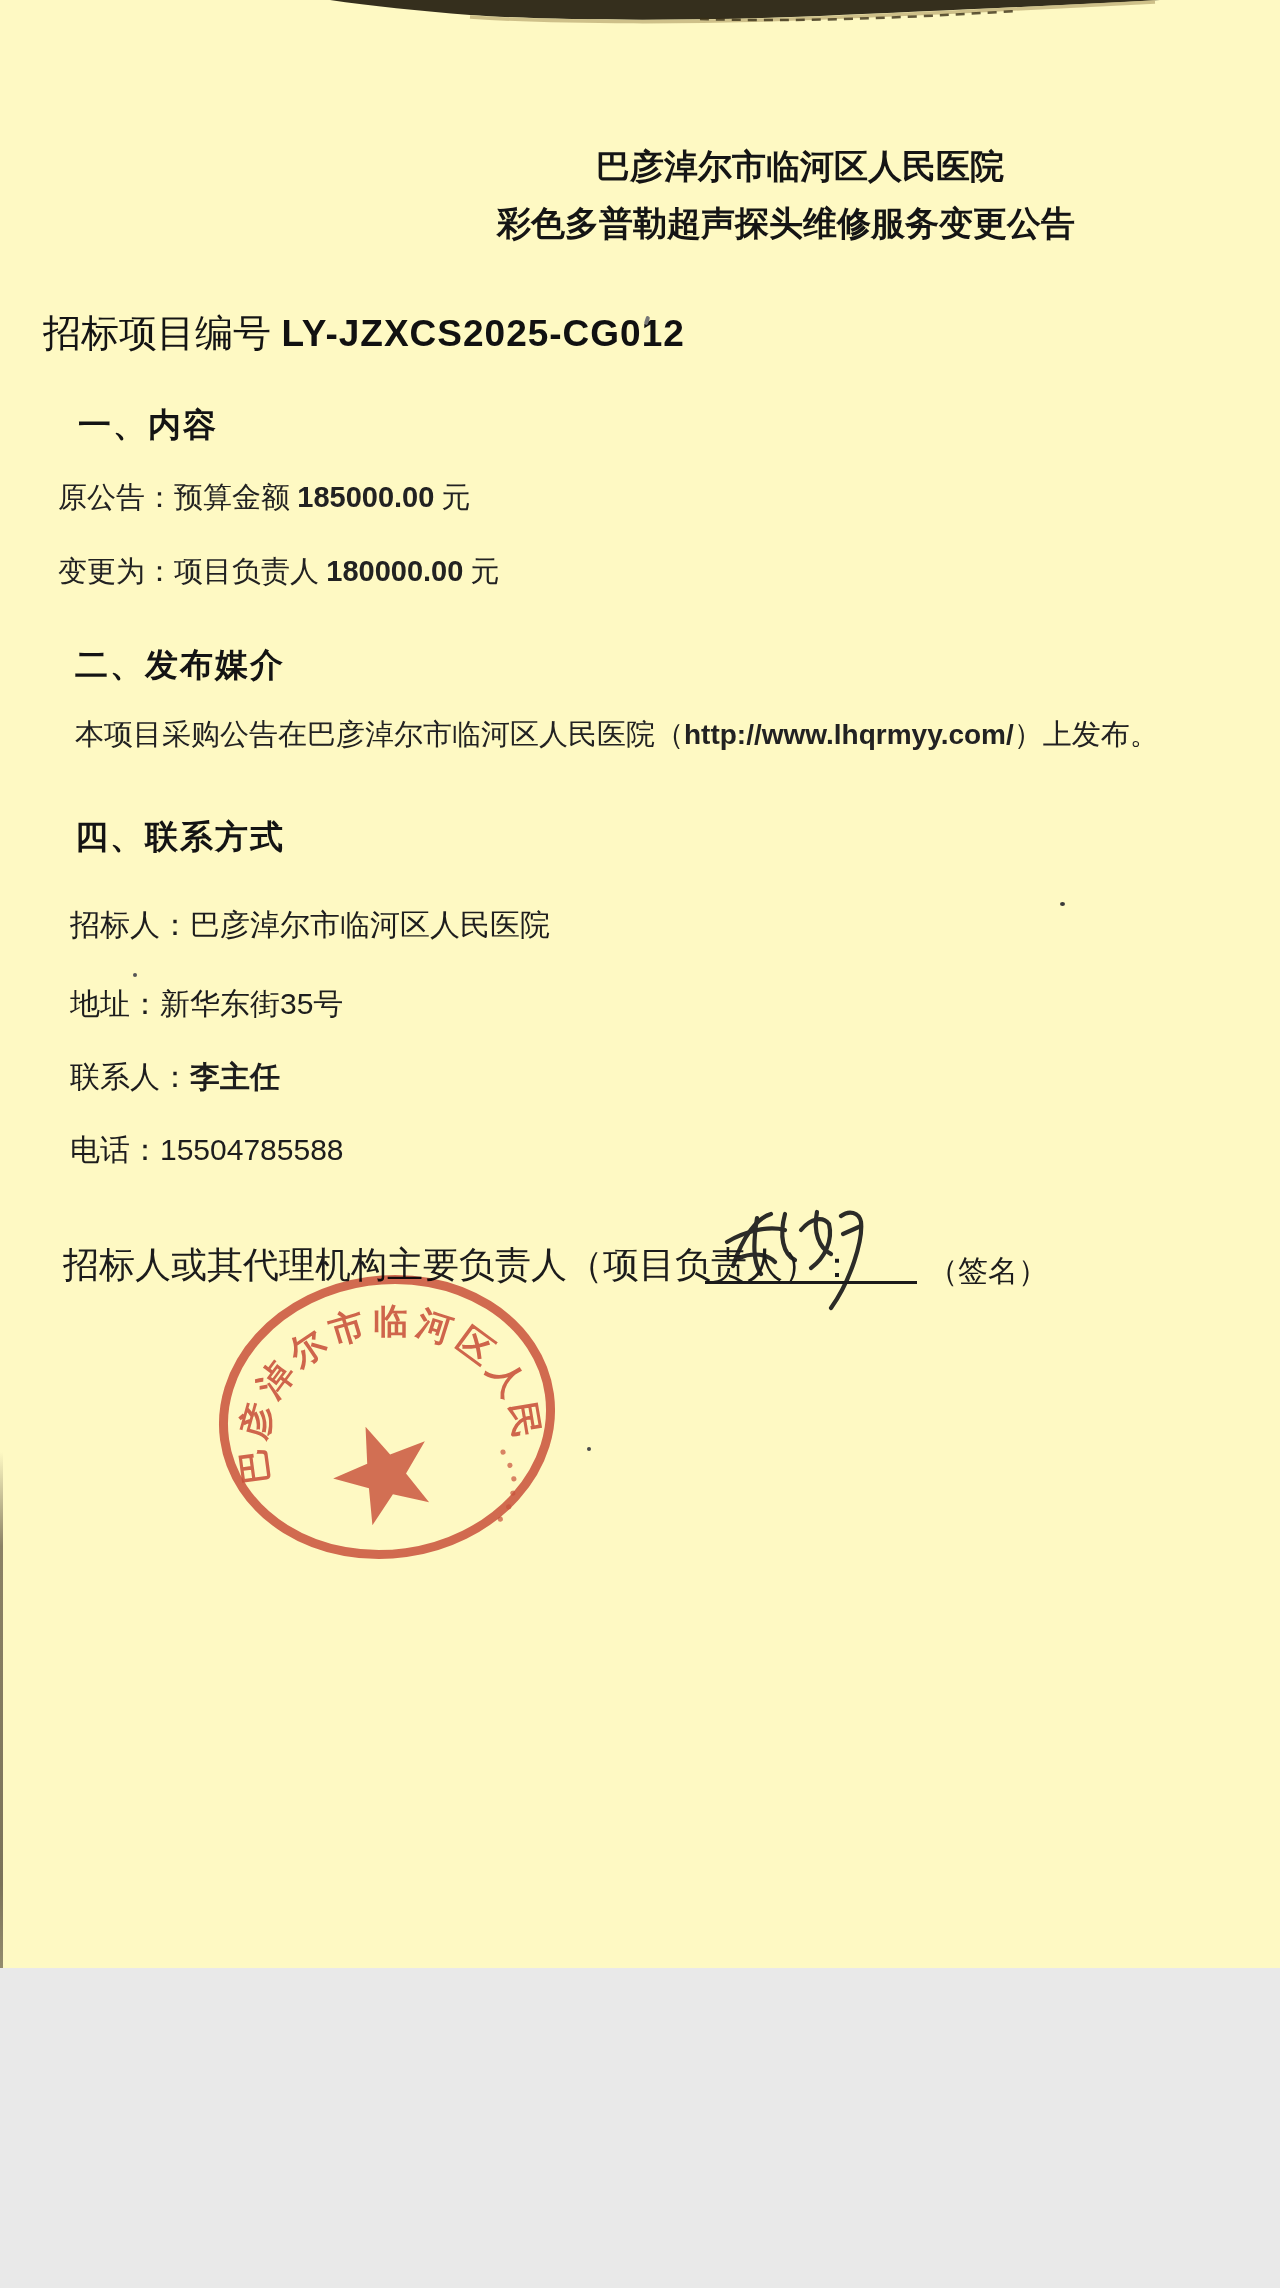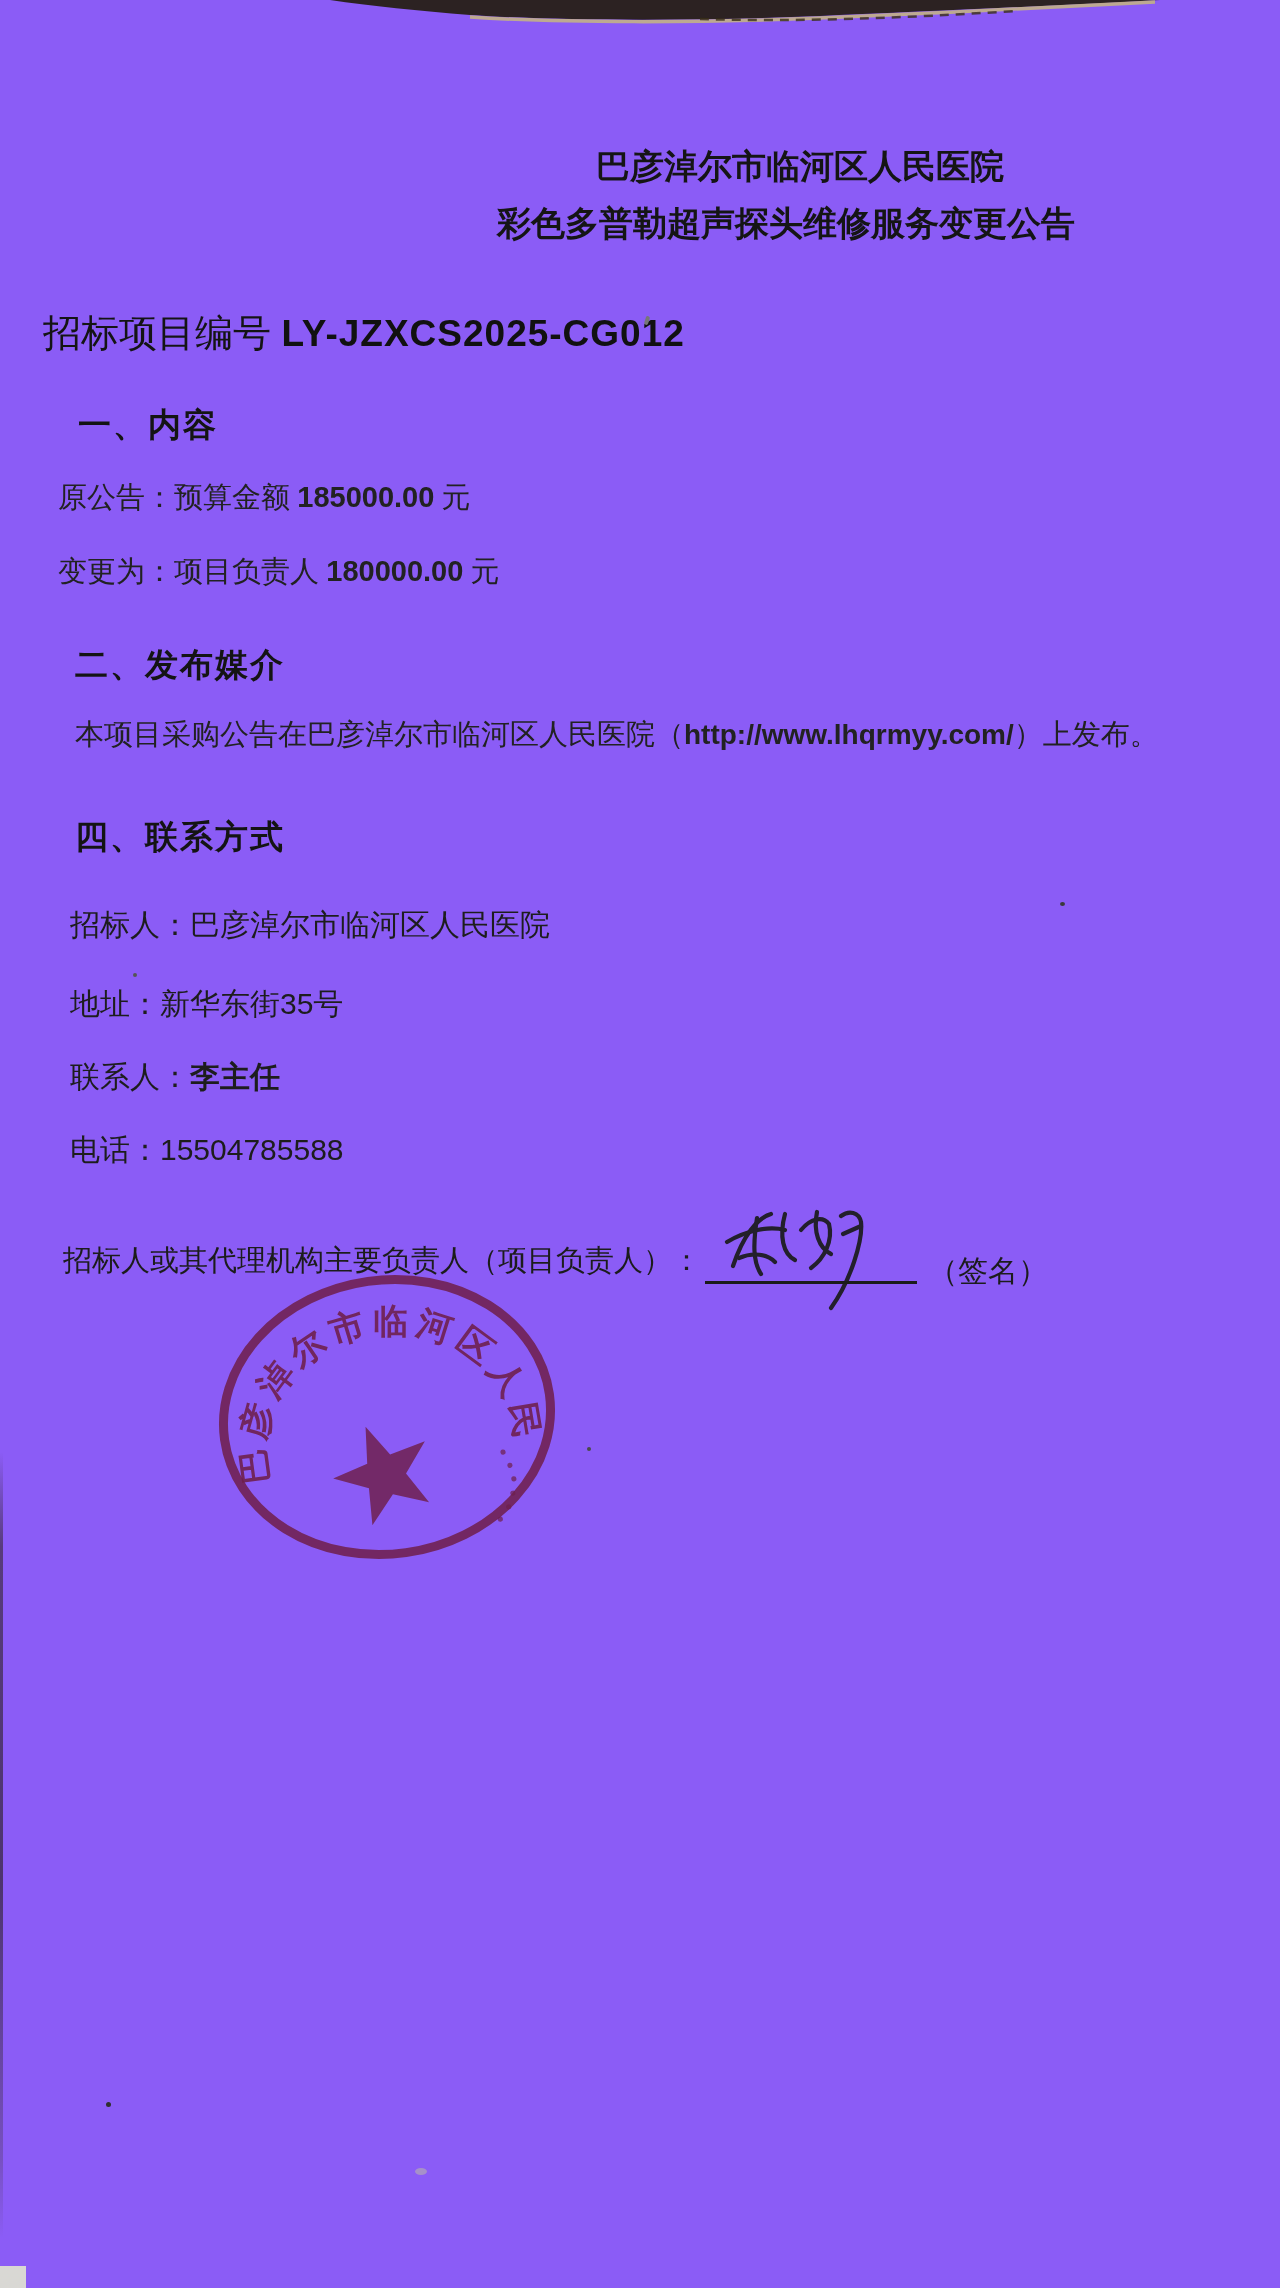--- a/index.html
+++ b/index.html
@@ -1,37 +1,37 @@
 <!DOCTYPE html>
 <html><head>
 <meta charset="utf-8">
 <style>
   html,body{margin:0;padding:0;background:#e9e9e9;}
   .page{
     position:relative;
-    width:1280px;height:2288px;
+    width:1280px;height:1968px;
     margin:0 auto;
-    background:#8b5cf6;
+    background:#fef9c3;
     overflow:hidden;
     font-family:"Liberation Sans","DejaVu Sans",sans-serif;
     color:#1a1a1a;
   }
   .abs{position:absolute;white-space:nowrap;line-height:1.15;}
   .serif{font-family:"Liberation Serif","DejaVu Serif",serif;}
   .sans{font-family:"Liberation Sans","DejaVu Sans",sans-serif;}
   .b{font-weight:700;}
 
   .title-line{font-size:34px;font-weight:700;letter-spacing:0px;color:#151515;}
   .proj-label{font-size:38px;color:#141414;}
   .proj-code{font-size:37px;font-weight:700;letter-spacing:1px;color:#111;}
   .heading{font-size:33px;font-weight:700;color:#141414;letter-spacing:2px;}
   .bodyline{font-size:29px;color:#222;}
   .amount{font-weight:700;font-family:"Liberation Sans","DejaVu Sans",sans-serif;margin-top:48px;}
   .contact{font-size:30px;color:#1d1d1d;}
-  .sigline{font-size:29px;color:#1c1c1c;}
+  .sigline{font-size:36px;color:#1c1c1c;}
   .sig2{font-size:30px;color:#1c1c1c;}
   .uline{border-bottom:3px solid #1c1c1c;}
 
   .sig-underline{position:absolute;left:705px;top:1281px;width:212px;height:3px;background:#1b1b1b;}
   .seal-wrap{position:absolute;left:213px;top:1270px;width:348px;height:295px;mix-blend-mode:multiply;}
   .signature-wrap{position:absolute;left:713px;top:1196px;width:170px;height:135px;}
 
   .edge-top{position:absolute;left:0;top:0;width:1280px;height:26px;}
   .edge-left{position:absolute;left:0;top:1452px;width:3px;height:786px;
     background:linear-gradient(180deg,rgba(60,45,35,0) 0%,rgba(45,32,25,.55) 12%,rgba(35,25,20,.6) 55%,rgba(60,45,35,.25) 90%,rgba(60,45,35,0) 100%);}

